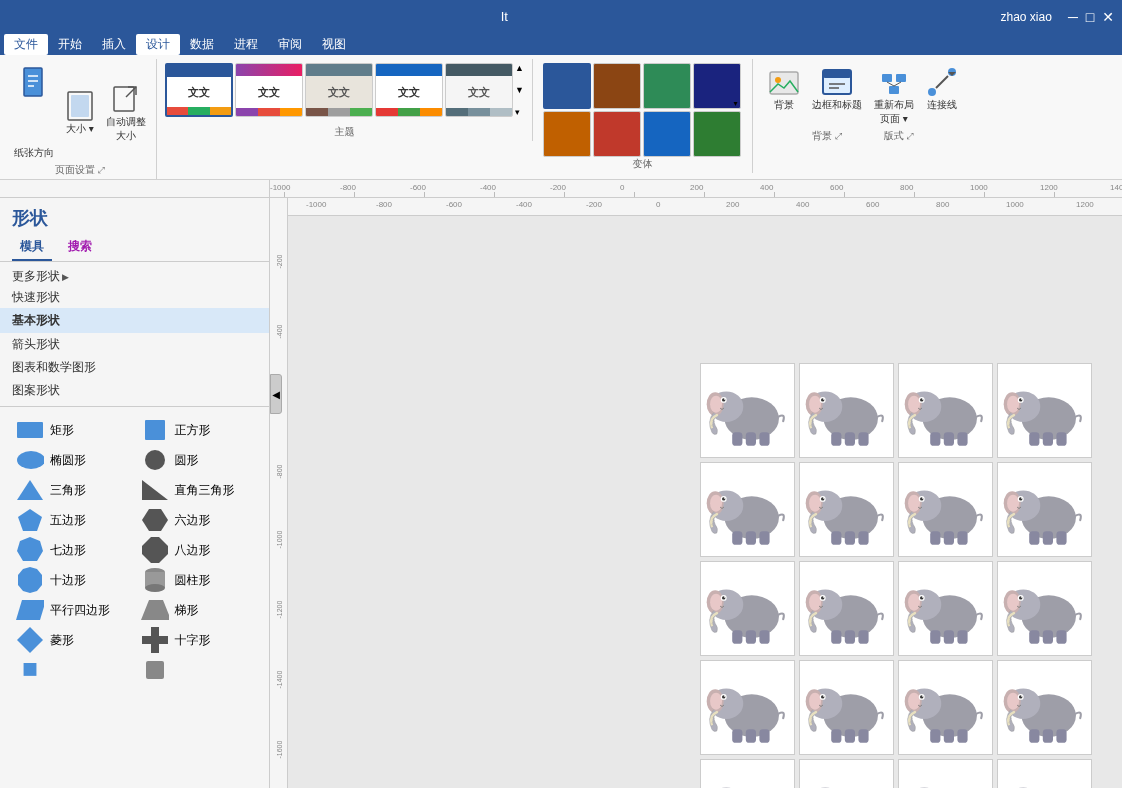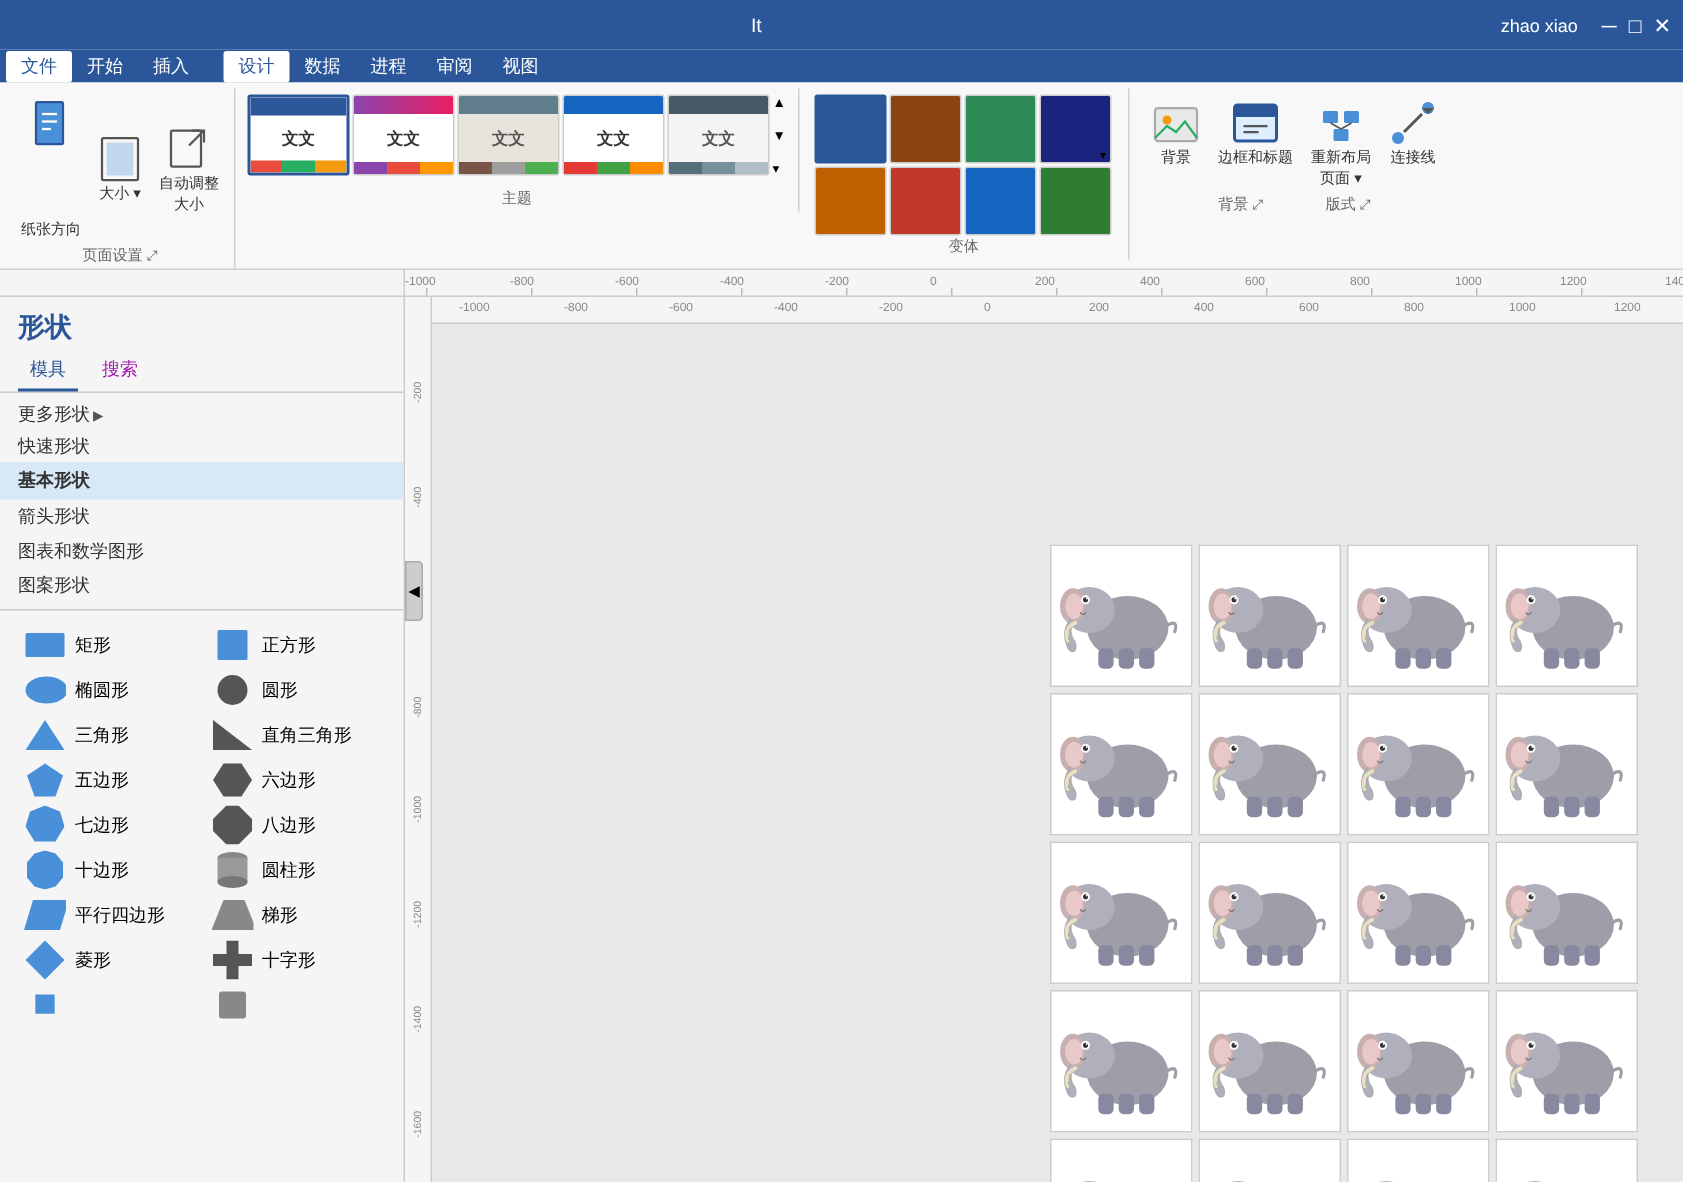--- a/index.html
+++ b/index.html
@@ -93,20 +93,21 @@
       color: #2b579a;
       font-weight: bold;
       padding: 8px 12px 4px;
     }
     .sidebar-tabs {
       display: flex;
       padding: 0 12px;
       gap: 8px;
       border-bottom: 1px solid #ccc;
       margin-bottom: 4px;
+      font-weight: bold;
     }
     .sidebar-tab {
       padding: 4px 8px;
       font-size: 12px;
       cursor: pointer;
       color: #a21caf;
       border-bottom: 2px solid transparent;
     }
     .sidebar-tab.active { border-bottom: 2px solid #2b579a; color: #2b579a; }
     .sidebar-section {
@@ -257,21 +258,21 @@
     <span>─</span>
     <span>□</span>
     <span>✕</span>
   </span>
 </div>
 
 <div class="menu-bar">
   <div class="menu-item active">文件</div>
   <div class="menu-item">开始</div>
   <div class="menu-item">插入</div>
-  <div class="menu-item" style="background:white;color:#2b579a;margin-left:13px;">设计</div>
+  <div class="menu-item" style="background:white;color:#2b579a;">设计</div>
   <div class="menu-item">数据</div>
   <div class="menu-item">进程</div>
   <div class="menu-item">审阅</div>
   <div class="menu-item">视图</div>
 </div>
 
 <div class="ribbon-area">
   <div style="display:flex; padding: 4px 4px 0 4px; background:#f8f8f8; border-bottom:1px solid #d0d0d0; min-height:90px; align-items:flex-start;">
 
     <div class="ribbon-group" style="padding:0 6px; min-width:110px;">

